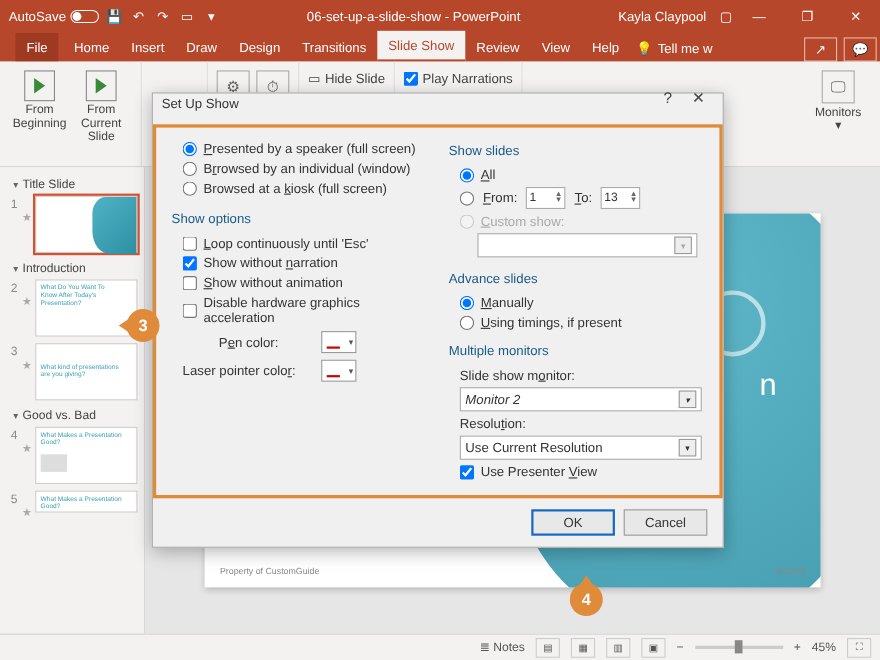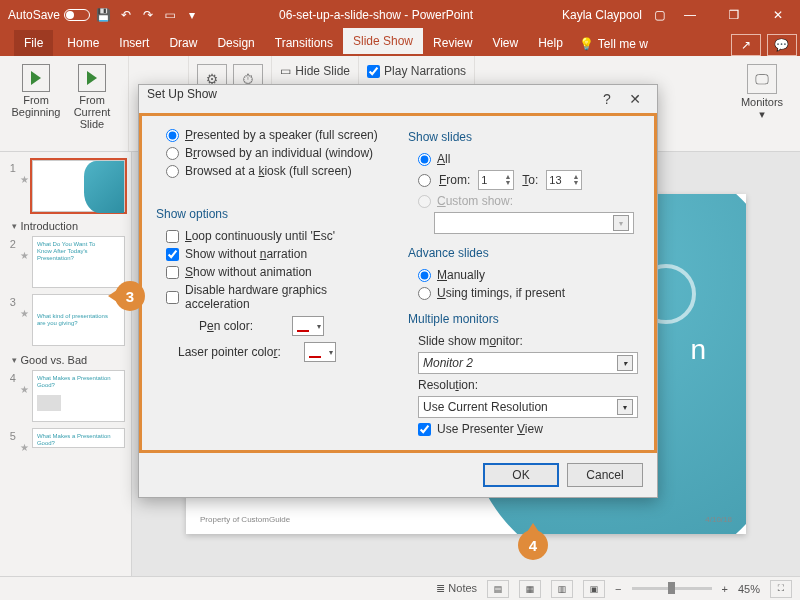--- a/index.html
+++ b/index.html
@@ -61,21 +61,21 @@
 
 
 .statusbar { position: absolute; bottom: 0; left: 0; right: 0; height: 24px; background: #f3f2f1; border-top: 1px solid #d4d4d4; display: flex; align-items: center; font-size: 11px; color: #555; padding: 0 8px; gap: 10px; }
 .statusbar .spacer { flex: 1; }
 .statusbar .viewbtn { width: 22px; height: 18px; border: 1px solid #ccc; display: flex; align-items: center; justify-content: center; font-size: 9px; }
 .statusbar .slider { width: 80px; height: 3px; background: #ccc; position: relative; }
 .statusbar .slider::after { content: ""; width: 7px; height: 12px; background: #888; position: absolute; left: 36px; top: -5px; }
 
 
 .dialog-backdrop { position: absolute; top: 84px; left: 138px; width: 520px; background: #f0f0f0; border: 1px solid #aaa; box-shadow: 0 4px 16px rgba(0,0,0,0.3); font-size: 12px; color: #333; }
-.dialog-header { height: 28px; display: flex; align-items: flex-start; padding: 2px 8px; }
+.dialog-header { height: 28px; display: flex; align-items: flex-end; padding: 12px 8px; }
 .dialog-header .title { flex: 1; font-size: 12px; }
 .dialog-header .hbtn { width: 28px; height: 24px; display: flex; align-items: center; justify-content: center; color: #444; font-size: 14px; }
 .dialog-body { border: 3px solid #e08b3a; border-top: 3px solid #e08b3a; padding: 10px 14px 12px 14px; display: flex; gap: 20px; }
 .dialog-body .col { flex: 1; }
 .group-label { color: #1a5a8a; font-size: 12px; margin-bottom: 6px; margin-top: 4px; }
 .radio-row, .check-row { display: flex; align-items: center; gap: 6px; padding: 2px 0 2px 10px; font-size: 12px; }
 .radio-row input, .check-row input { margin: 0; }
 .field-row { display: flex; align-items: center; gap: 6px; padding: 3px 0 3px 10px; font-size: 12px; }
 .underline { text-decoration: underline; }
 .color-btn { width: 32px; height: 20px; border: 1px solid #999; background: #fff; display: inline-flex; align-items: center; justify-content: center; font-size: 10px; position: relative; }
@@ -181,20 +181,21 @@
   <div class="ribbon-group" style="margin-left:auto; border-right:none;">
     <div class="big-btn" style="width:60px;">
       <div class="gear-icon">🖵</div>
       <div class="txt"><span>Monitors</span><br>▾</div>
     </div>
   </div>
 </div>
 
 <div class="workspace">
   <div class="thumbs">
+    <div class="section">Title Slide</div>
     <div class="thumb-row">
       <div class="thumb-num">1</div>
       <div class="thumb-star">★</div>
       <div class="thumb selected">
           <div style="position:absolute;right:0;top:0;width:40px;height:52px;background:linear-gradient(135deg,#4fb3c6,#2e8fa3);border-radius:30% 0 0 40%;"></div>
         </div>
     </div>
     <div class="section">Introduction</div>
     <div class="thumb-row">
       <div class="thumb-num">2</div>
@@ -267,21 +268,21 @@
         </div>
       <div class="radio-row">
           <input type="radio" style="">
           <span><span>B</span><span class="underline">r</span><span>rowsed by an individual (window)</span></span>
         </div>
       <div class="radio-row">
           <input type="radio" style="">
           <span><span>Browsed at a </span><span class="underline">k</span><span>iosk (full screen)</span></span>
         </div>
 
-      <div class="group-label" style="margin-top:27px;">Show options</div>
+      <div class="group-label" style="margin-top:12px;">Show options</div>
       <div class="check-row">
           <input type="checkbox" style="">
           <span><span class="underline">L</span><span>oop continuously until 'Esc'</span></span>
         </div>
       <div class="check-row">
           <input type="checkbox" checked="" style="">
           <span><span>Show without </span><span class="underline">n</span><span>arration</span></span>
         </div>
       <div class="check-row">
           <input type="checkbox" style="">
@@ -290,21 +291,21 @@
       <div class="check-row">
           <input type="checkbox" style="">
           <span><span>Disable hardware </span><span class="underline">g</span><span>raphics acceleration</span></span>
         </div>
 
       <div class="field-row">
         <span style="width:120px;text-align:center;"><span>P</span><span class="underline">e</span><span>n color:</span></span>
         <span class="color-btn"></span>
       </div>
       <div class="field-row">
-        <span style="width:120px;margin-left:12px;"><span>Laser pointer colo</span><span class="underline">r</span><span>:</span></span>
+        <span style="width:120px;"><span>Laser pointer colo</span><span class="underline">r</span><span>:</span></span>
         <span class="color-btn"></span>
       </div>
     </div>
 
     <div class="col">
       <div class="group-label">Show slides</div>
       <div class="radio-row">
           <input type="radio" checked="" style="">
           <span><span class="underline">A</span><span>ll</span></span>
         </div>

